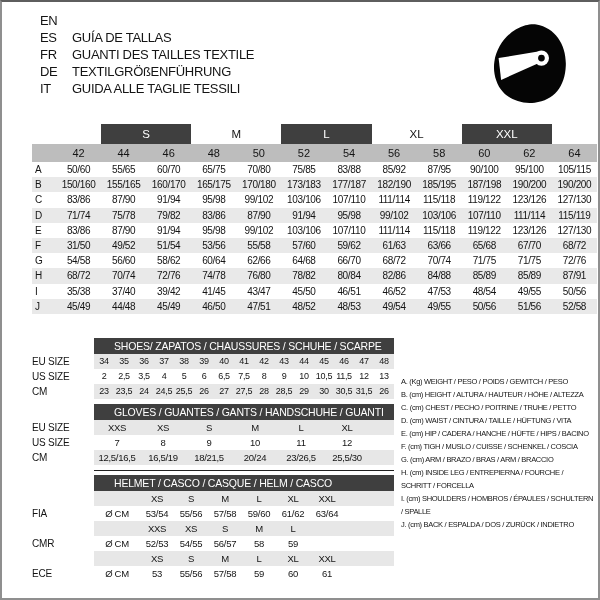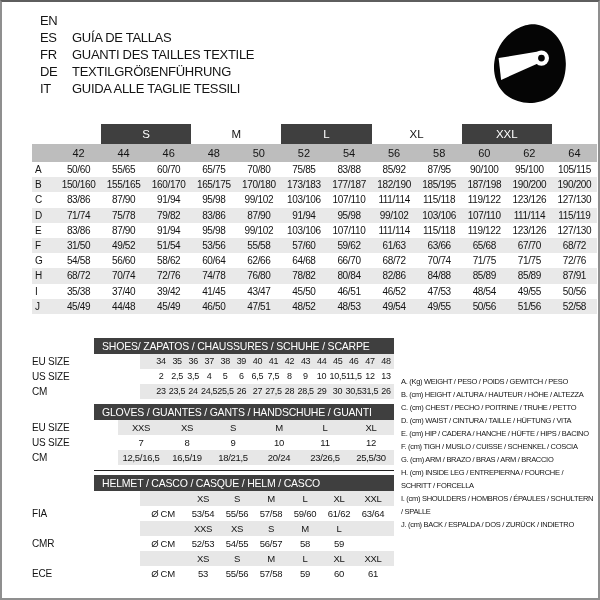--- a/index.html
+++ b/index.html
@@ -25,26 +25,26 @@
   .size-cell{text-align:center;}
   .data-row{height:15.2px;line-height:15.2px;font-size:10px;letter-spacing:-0.35px;}
   .data-row.odd{background:#e9e9e9;}
   .letter-cell{text-align:left;padding-left:3px;}
   .val-cell{text-align:center;white-space:nowrap;}
   
   .lower-left{position:absolute;left:30px;top:336px;width:362px;}
   .sub{margin-bottom:5px;}
   .sub-title-row{display:flex;}
   .sub-title{margin-left:62px;flex:1;background:#3f3f3f;color:#fff;
-    height:16px;line-height:16px;font-size:10.5px;padding-left:8px;letter-spacing:-0.2px;}
-  .sub-row{display:flex;height:15px;line-height:15px;gap:46px;}
+    height:16px;line-height:16px;font-size:10.5px;padding-left:20px;letter-spacing:-0.2px;}
+  .sub-row{display:flex;height:15px;line-height:15px;}
   .sub-label{width:62px;font-size:10px;letter-spacing:-0.2px;}
   .band{flex:1;}
   .band.odd{background:#e7e7e7;}
-  .band-shoes{display:grid;grid-template-columns:repeat(15,1fr);font-size:9px;letter-spacing:-0.3px;padding-left:13px;}
+  .band-shoes{display:grid;grid-template-columns:repeat(15,1fr);font-size:9px;letter-spacing:-0.3px;}
   .band-gloves{display:grid;grid-template-columns:repeat(6,46px) 1fr;font-size:9.5px;letter-spacing:-0.3px;}
   .band-helmet{display:grid;grid-template-columns:46px repeat(6,34px) 1fr;font-size:9.5px;letter-spacing:-0.3px;}
   .band span{text-align:center;white-space:nowrap;}
   .sep-row{display:flex;margin:4px 0 4px 0;}
   .sep{margin-left:62px;flex:1;height:1px;background:#222;}
   
   .legend{position:absolute;left:399px;top:333px;width:194px;margin-top:40px;}
   .legend-item{font-size:7.5px;letter-spacing:-0.3px;line-height:13px;}
 </style>
 </head>

